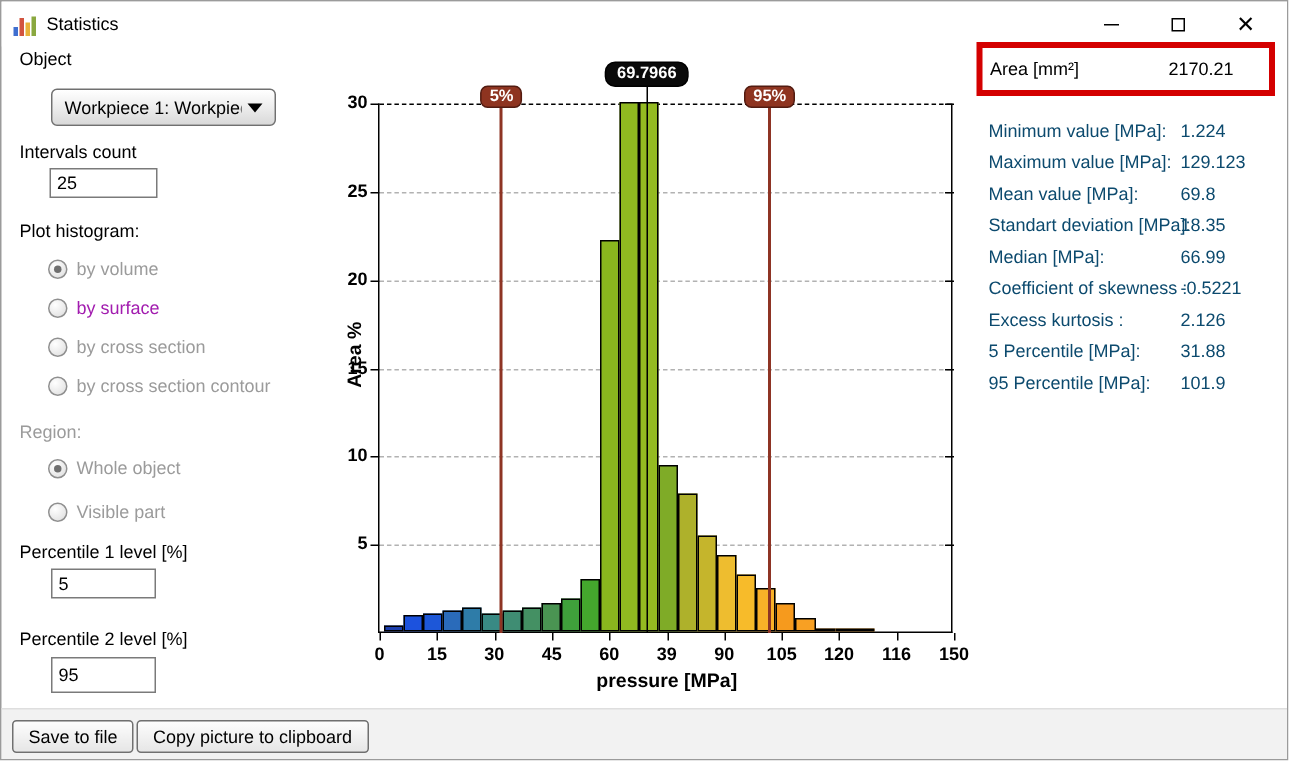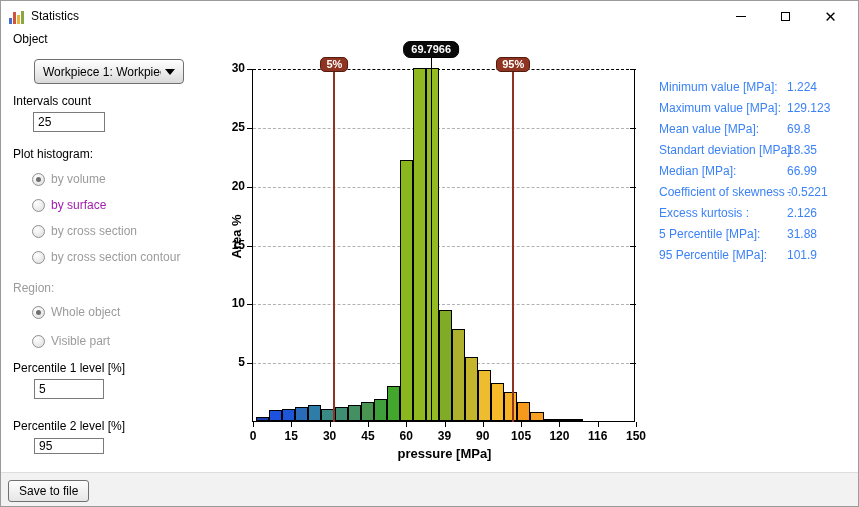--- a/index.html
+++ b/index.html
@@ -46,21 +46,21 @@
   .radio-label{font-size:12px;color:#9b9b9b;white-space:nowrap;}
   .radio-label.enabled{color:#a21caf;}
   
   .footer{position:absolute;left:0;top:471px;width:100%;height:36px;background:#f2f2f2;border-top:1px solid #dedede;}
   .btn{
     position:absolute;top:7px;height:22px;border:1px solid #707070;border-radius:3px;
     background:linear-gradient(#fdfdfd,#e6e6e6);font-family:"Liberation Sans", sans-serif;
     font-size:12px;color:#000;display:flex;align-items:center;justify-content:center;padding:0 10px;cursor:default;white-space:nowrap;
   }
   
-  .stats-row{position:absolute;left:658px;width:192px;height:18px;font-size:12px;color:#3b82f6;white-space:nowrap;}
+  .stats-row{position:absolute;left:658px;width:192px;height:18px;font-size:12px;color:#0c4a6e;white-space:nowrap;}
   .stats-row .val{position:absolute;left:128px;top:0;}
   .area-box{position:absolute;left:650px;top:27px;width:199px;height:36px;border:4px solid #d40000;}
   .area-label{position:absolute;left:5px;top:7px;font-size:12px;color:#000;white-space:nowrap;}
   .area-value{position:absolute;left:124px;top:7px;font-size:12px;color:#000;}
   
   #plot{position:absolute;left:251px;top:68px;width:383px;height:353px;
         border-left:1px solid #000;border-right:1px solid #000;border-bottom:1px solid #000;}
   .grid{position:absolute;left:0;width:100%;height:0;border-top:1px dashed #b2b2b2;z-index:0;}
   .grid.top{border-top:1px dashed #000;}
   .bar{position:absolute;bottom:0;border:1px solid #000;z-index:1;}
@@ -144,21 +144,21 @@
       <div class="radio-row">
         <span class="radio-circle"></span>
         <span class="radio-label">Visible part</span>
       </div>
     </div>
 
   <div class="lbl" style="left:12px;top:360px;">Percentile 1 level [%]</div>
   <input class="tinput" style="left: 33px; top: 378px; width: 70px; height: 20px;" value="5">
 
   <div class="lbl" style="left:12px;top:418px;">Percentile 2 level [%]</div>
-  <input class="tinput" style="left: 33px; top: 437px; width: 70px; height: 16px;" value="95">
+  <input class="tinput" style="left: 33px; top: 437px; width: 70px; height: 24px;" value="95">
 
   <div id="plot">
     <div class="axis-title-y">Area %</div>
     <div class="axis-title-x">pressure [MPa]</div>
   <div class="grid" style="top: 294.167px;"></div>
       <div class="tick" style="left: -6px; top: 294.167px; width: 6px; height: 1px;"></div>
       <div class="tick" style="left: 377px; top: 294.167px; width: 6px; height: 1px;"></div>
       <div class="ytick-label" style="left: -44px; top: 286.167px;">5</div>
       <div class="grid" style="top: 235.333px;"></div>
       <div class="tick" style="left: -6px; top: 235.333px; width: 6px; height: 1px;"></div>
@@ -228,29 +228,34 @@
       <div class="bar" style="left: 303.569px; width: 13.0628px; height: 1px; background: rgb(239, 154, 32);"></div>
       <div class="bar" style="left: 316.631px; width: 13.0628px; height: 1px; background: rgb(239, 154, 32);"></div>
       <div class="pline" style="left: 80.4003px; background: rgb(142, 52, 36);"></div>
       <div class="badge red" style="left: 81.4003px; top: -12px;">5%</div>
       <div class="pline" style="left: 259.185px; background: rgb(142, 52, 36);"></div>
       <div class="badge red" style="left: 260.185px; top: -12px;">95%</div>
       <div class="mline" style="left: 178.214px; top: -13px; height: 366px;"></div>
       <div class="badge black" style="left: 178.214px; top: -28px;">69.7966</div>
     </div>
 
+  <div class="area-box">
+    <div class="area-label">Area [mm²]</div>
+    <div class="area-value">2170.21</div>
+  </div>
   <div id="stats-rows">
       <div class="stats-row" style="top: 79px;"><span>Minimum value [MPa]:</span><span class="val">1.224</span></div>
       <div class="stats-row" style="top: 100px;"><span>Maximum value [MPa]:</span><span class="val">129.123</span></div>
       <div class="stats-row" style="top: 121px;"><span>Mean value [MPa]:</span><span class="val">69.8</span></div>
       <div class="stats-row" style="top: 142px;"><span>Standart deviation [MPa]:</span><span class="val">18.35</span></div>
       <div class="stats-row" style="top: 163px;"><span>Median [MPa]:</span><span class="val">66.99</span></div>
       <div class="stats-row" style="top: 184px;"><span>Coefficient of skewness :</span><span class="val">-0.5221</span></div>
       <div class="stats-row" style="top: 205px;"><span>Excess kurtosis :</span><span class="val">2.126</span></div>
       <div class="stats-row" style="top: 226px;"><span>5 Percentile [MPa]:</span><span class="val">31.88</span></div>
       <div class="stats-row" style="top: 247px;"><span>95 Percentile [MPa]:</span><span class="val">101.9</span></div>
     </div>
 
   <div class="footer">
     <div class="btn" style="left:7px;">Save to file</div>
+    <div class="btn" style="left:90px;">Copy picture to clipboard</div>
   </div>
 
 </div>
 
 </body></html>

